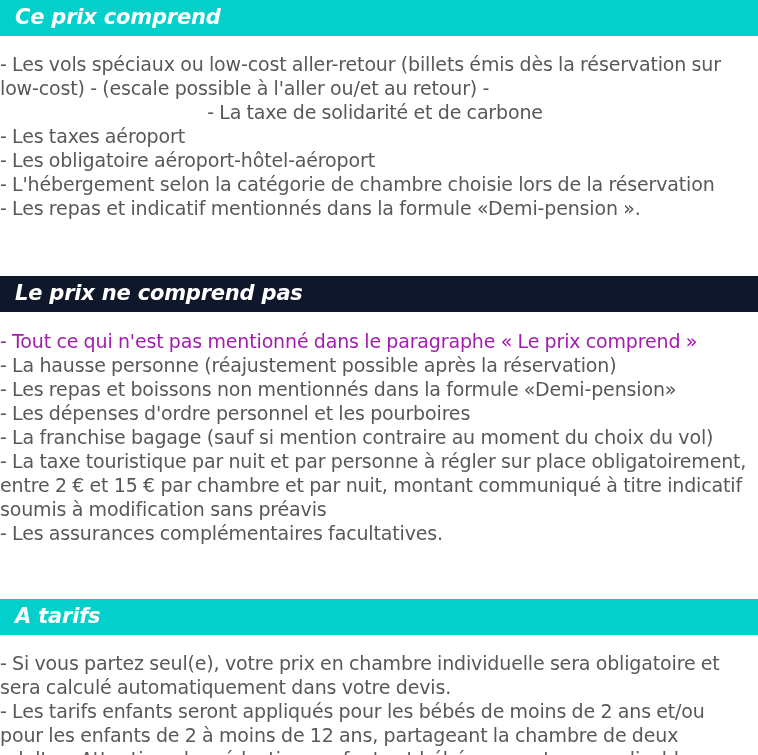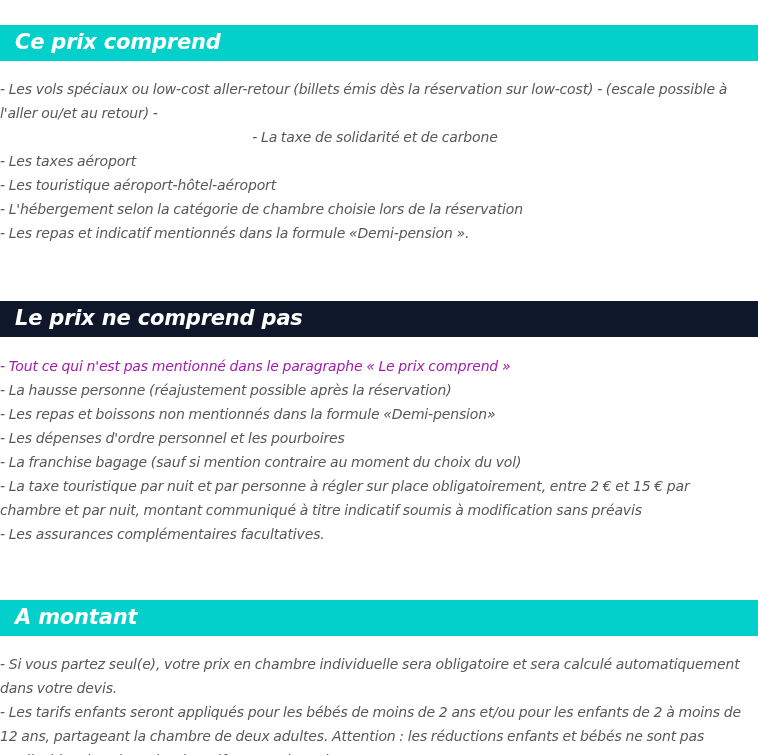--- a/index.html
+++ b/index.html
@@ -35,50 +35,49 @@
     white-space: nowrap;
   }
   .section-body {
     padding: 0;
     box-sizing: border-box;
   }
   .section-body-inner {
     padding-top: 15px;
   }
   .line {
-    font-size: 14px;
-    font-style: italic;
+    font-size: 19px;
     color: #585858;
     line-height: 24px;
     font-family: "DejaVu Sans", sans-serif;
     letter-spacing: -0.15px;
     padding: 0 8px 0 0;
     text-align: left;
     word-spacing: -0.5px;
   }
   #sec-includes .section-body-inner { padding-top: 16px; padding-bottom: 0; }
-  #sec-includes { margin-bottom: 0; margin-top: 25px; }
+  #sec-includes { margin-bottom: 0; }
   .spacer-1 { height: 56px; }
   .spacer-2 { height: 54px; }
   #sec-excludes .section-body-inner { padding-top: 17px; }
   #sec-notice .section-body-inner { padding-top: 16px; }
 </style>
 </head>
 <body style="background: rgb(255, 255, 255);">
 
 <div class="doc">
 
   <div class="section" id="sec-includes">
     <div class="section-header" style="background: rgb(3, 207, 203); color: rgb(255, 255, 255);">Ce prix comprend</div>
     <div class="section-body">
       <div class="section-body-inner">
         <div class="line" style="color: rgb(88, 88, 88);">- Les vols spéciaux ou low-cost aller-retour (billets émis dès la réservation sur low-cost) - (escale possible à l'aller ou/et au retour) -</div>
         <div class="line" style="color: rgb(88, 88, 88); text-align: center;">- La taxe de solidarité et de carbone</div>
         <div class="line" style="color: rgb(88, 88, 88);">- Les taxes aéroport</div>
-        <div class="line" style="color: rgb(88, 88, 88);">- Les touristique aéroport-hôtel-aéroport</div>
+        <div class="line" style="color: rgb(88, 88, 88);">- Les obligatoire aéroport-hôtel-aéroport</div>
         <div class="line" style="color: rgb(88, 88, 88);">- L'hébergement selon la catégorie de chambre choisie lors de la réservation</div>
         <div class="line" style="color: rgb(88, 88, 88);">- Les repas et indicatif mentionnés dans la formule «Demi-pension ».</div>
       </div>
     </div>
   </div>
 
   <div class="spacer-1"></div>
 
   <div class="section" id="sec-excludes">
     <div class="section-header" style="background: #0f172a; color: rgb(255, 255, 255);">Le prix ne comprend pas</div>
@@ -91,21 +90,21 @@
         <div class="line" style="color: rgb(88, 88, 88);">- La franchise bagage (sauf si mention contraire au moment du choix du vol)</div>
         <div class="line" style="color: rgb(88, 88, 88);">- La taxe touristique par nuit et par personne à régler sur place obligatoirement, entre 2 € et 15 € par chambre et par nuit, montant communiqué à titre indicatif soumis à modification sans préavis</div>
         <div class="line" style="color: rgb(88, 88, 88);">- Les assurances complémentaires facultatives.</div>
       </div>
     </div>
   </div>
 
   <div class="spacer-2"></div>
 
   <div class="section" id="sec-notice">
-    <div class="section-header" style="background: rgb(3, 207, 203); color: rgb(255, 255, 255);">A montant</div>
+    <div class="section-header" style="background: rgb(3, 207, 203); color: rgb(255, 255, 255);">A tarifs</div>
     <div class="section-body">
       <div class="section-body-inner">
         <div class="line" style="color: rgb(88, 88, 88);">- Si vous partez seul(e), votre prix en chambre individuelle sera obligatoire et sera calculé automatiquement dans votre devis.</div>
         <div class="line" style="color: rgb(88, 88, 88);">- Les tarifs enfants seront appliqués pour les bébés de moins de 2 ans et/ou pour les enfants de 2 à moins de 12 ans, partageant la chambre de deux adultes. Attention : les réductions enfants et bébés ne sont pas applicables dans le cadre de tarifs promotionnels.</div>
       </div>
     </div>
   </div>
 
 </div>
 

